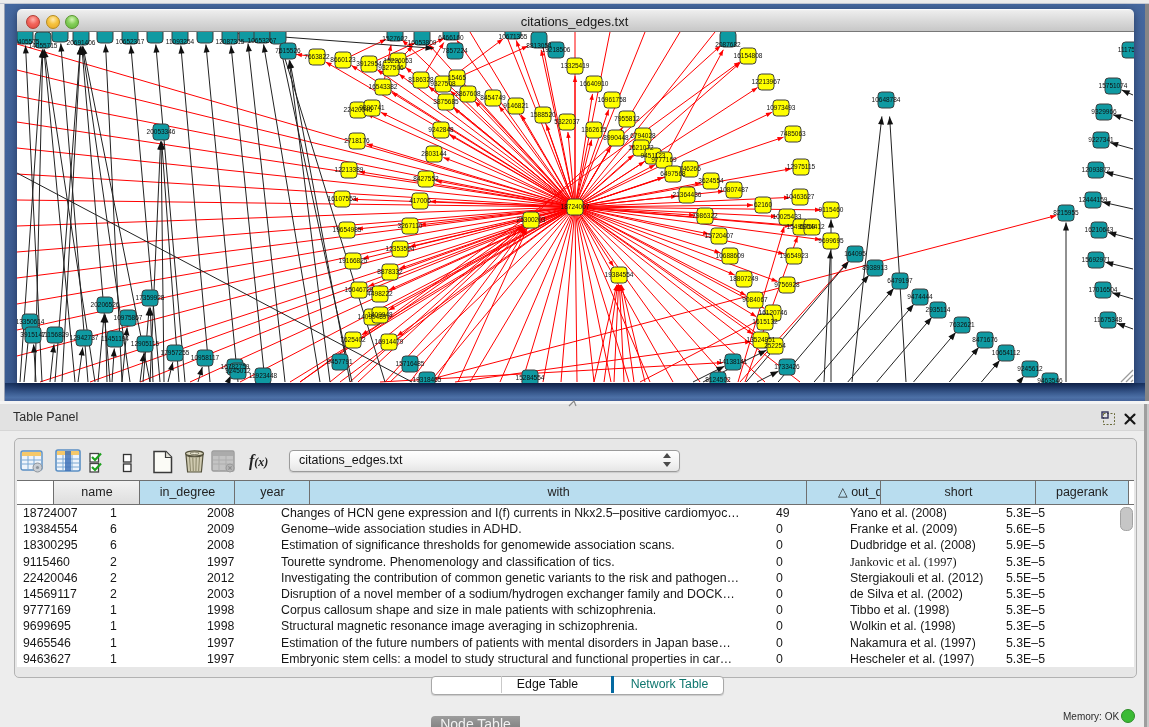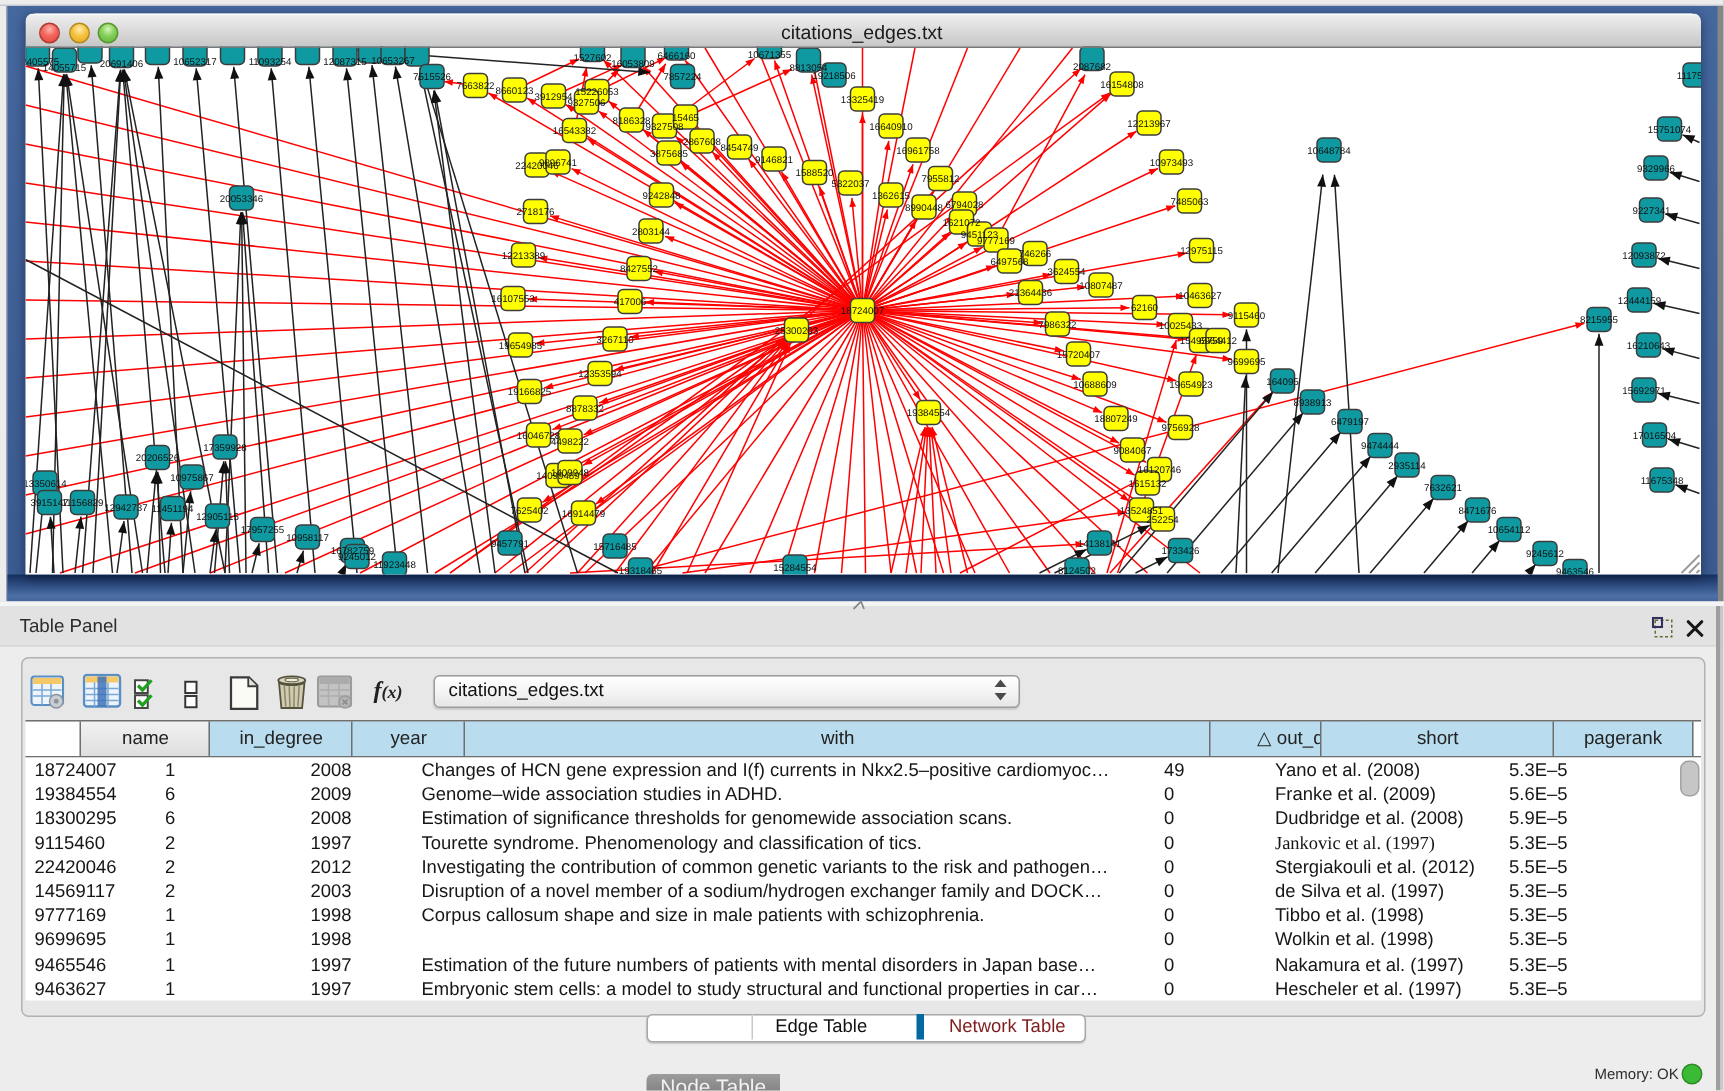--- a/index.html
+++ b/index.html
@@ -886,36 +886,37 @@
       <span style="left:776px;">0</span>
       <span style="left:850px;">Stergiakouli et al. (2012)</span>
       <span style="left:1006px;">5.5E–5</span>
     </div>
     <div class="trow" style="top:586.0px;">
       <span style="left:23px;">14569117</span>
       <span style="left:110px;">2</span>
       <span style="left:207px;">2003</span>
       <span style="left:281px;">Disruption of a novel member of a sodium/hydrogen exchanger family and DOCK…</span>
       <span style="left:776px;">0</span>
-      <span style="left:850px;">de Silva et al. (1997)</span>
+      <span style="left:850px;">de Silva et al. (2002)</span>
       <span style="left:1006px;">5.3E–5</span>
     </div>
     <div class="trow" style="top:602.2px;">
       <span style="left:23px;">9777169</span>
       <span style="left:110px;">1</span>
       <span style="left:207px;">1998</span>
       <span style="left:281px;text-align:center;">Corpus callosum shape and size in male patients with schizophrenia.</span>
       <span style="left:776px;">0</span>
       <span style="left:850px;">Tibbo et al. (1998)</span>
       <span style="left:1006px;">5.3E–5</span>
     </div>
     <div class="trow" style="top:618.4px;">
       <span style="left:23px;">9699695</span>
       <span style="left:110px;">1</span>
       <span style="left:207px;">1998</span>
+      <span style="left:281px;">Structural magnetic resonance image averaging in schizophrenia.</span>
       <span style="left:776px;">0</span>
       <span style="left:850px;">Wolkin et al. (1998)</span>
       <span style="left:1006px;">5.3E–5</span>
     </div>
     <div class="trow" style="top:634.6px;">
       <span style="left:23px;">9465546</span>
       <span style="left:110px;">1</span>
       <span style="left:207px;">1997</span>
       <span style="left:281px;">Estimation of the future numbers of patients with mental disorders in Japan base…</span>
       <span style="left:776px;">0</span>
@@ -931,19 +932,19 @@
       <span style="left:850px;">Hescheler et al. (1997)</span>
       <span style="left:1006px;">5.3E–5</span>
     </div>
 
 <div class="abs" style="left:1120px;top:507px;width:11px;height:22px;border-radius:5.5px;background:#c6c6c6;border:1px solid #a2a2a2;"></div>
 
 <div class="abs" style="left:431px;top:676px;width:291px;height:17px;border:1px solid #a8a8a8;border-radius:4px;background:#fff;box-shadow:0 1px 1px rgba(0,0,0,.15);"></div>
 <div class="abs" style="left:431px;top:716px;width:89px;height:17px;border-radius:4px 0 0 4px;background:linear-gradient(180deg,#9d9d9d,#787878);
  font-size:14px;color:#f2f2f2;text-align:center;line-height:17px;">Node Table</div>
 <div class="abs" style="left:501px;top:676px;width:91px;height:17px;font-size:12.3px;color:#111;text-align:center;line-height:17px;border-left:1px solid #c9c9c9;">Edge Table</div>
-<div class="abs" style="left:611px;top:676px;width:111px;height:17px;font-size:12.3px;color:#7f1d1d;text-align:center;line-height:17px;border-left:5px solid #0369a1;">Network Table</div>
+<div class="abs" style="left:611px;top:676px;width:111px;height:17px;font-size:12.3px;color:#0f766e;text-align:center;line-height:17px;border-left:3px solid #0369a1;">Network Table</div>
 
 <div class="abs" style="left:1063px;top:711px;font-size:10px;color:#2d2d2d;">Memory: OK</div>
 <div class="abs" style="left:1121px;top:709px;width:12px;height:12px;border-radius:50%;background:#3bbb35;border:1px solid #2e8c2a;"></div>
 <div class="abs" style="left:1144px;top:404px;width:3px;height:323px;background:#9e9e9e;"></div>
 <div class="abs" style="left:1147px;top:404px;width:2px;height:323px;background:#c9c9c9;"></div>
 
 </div>
 </body></html>

